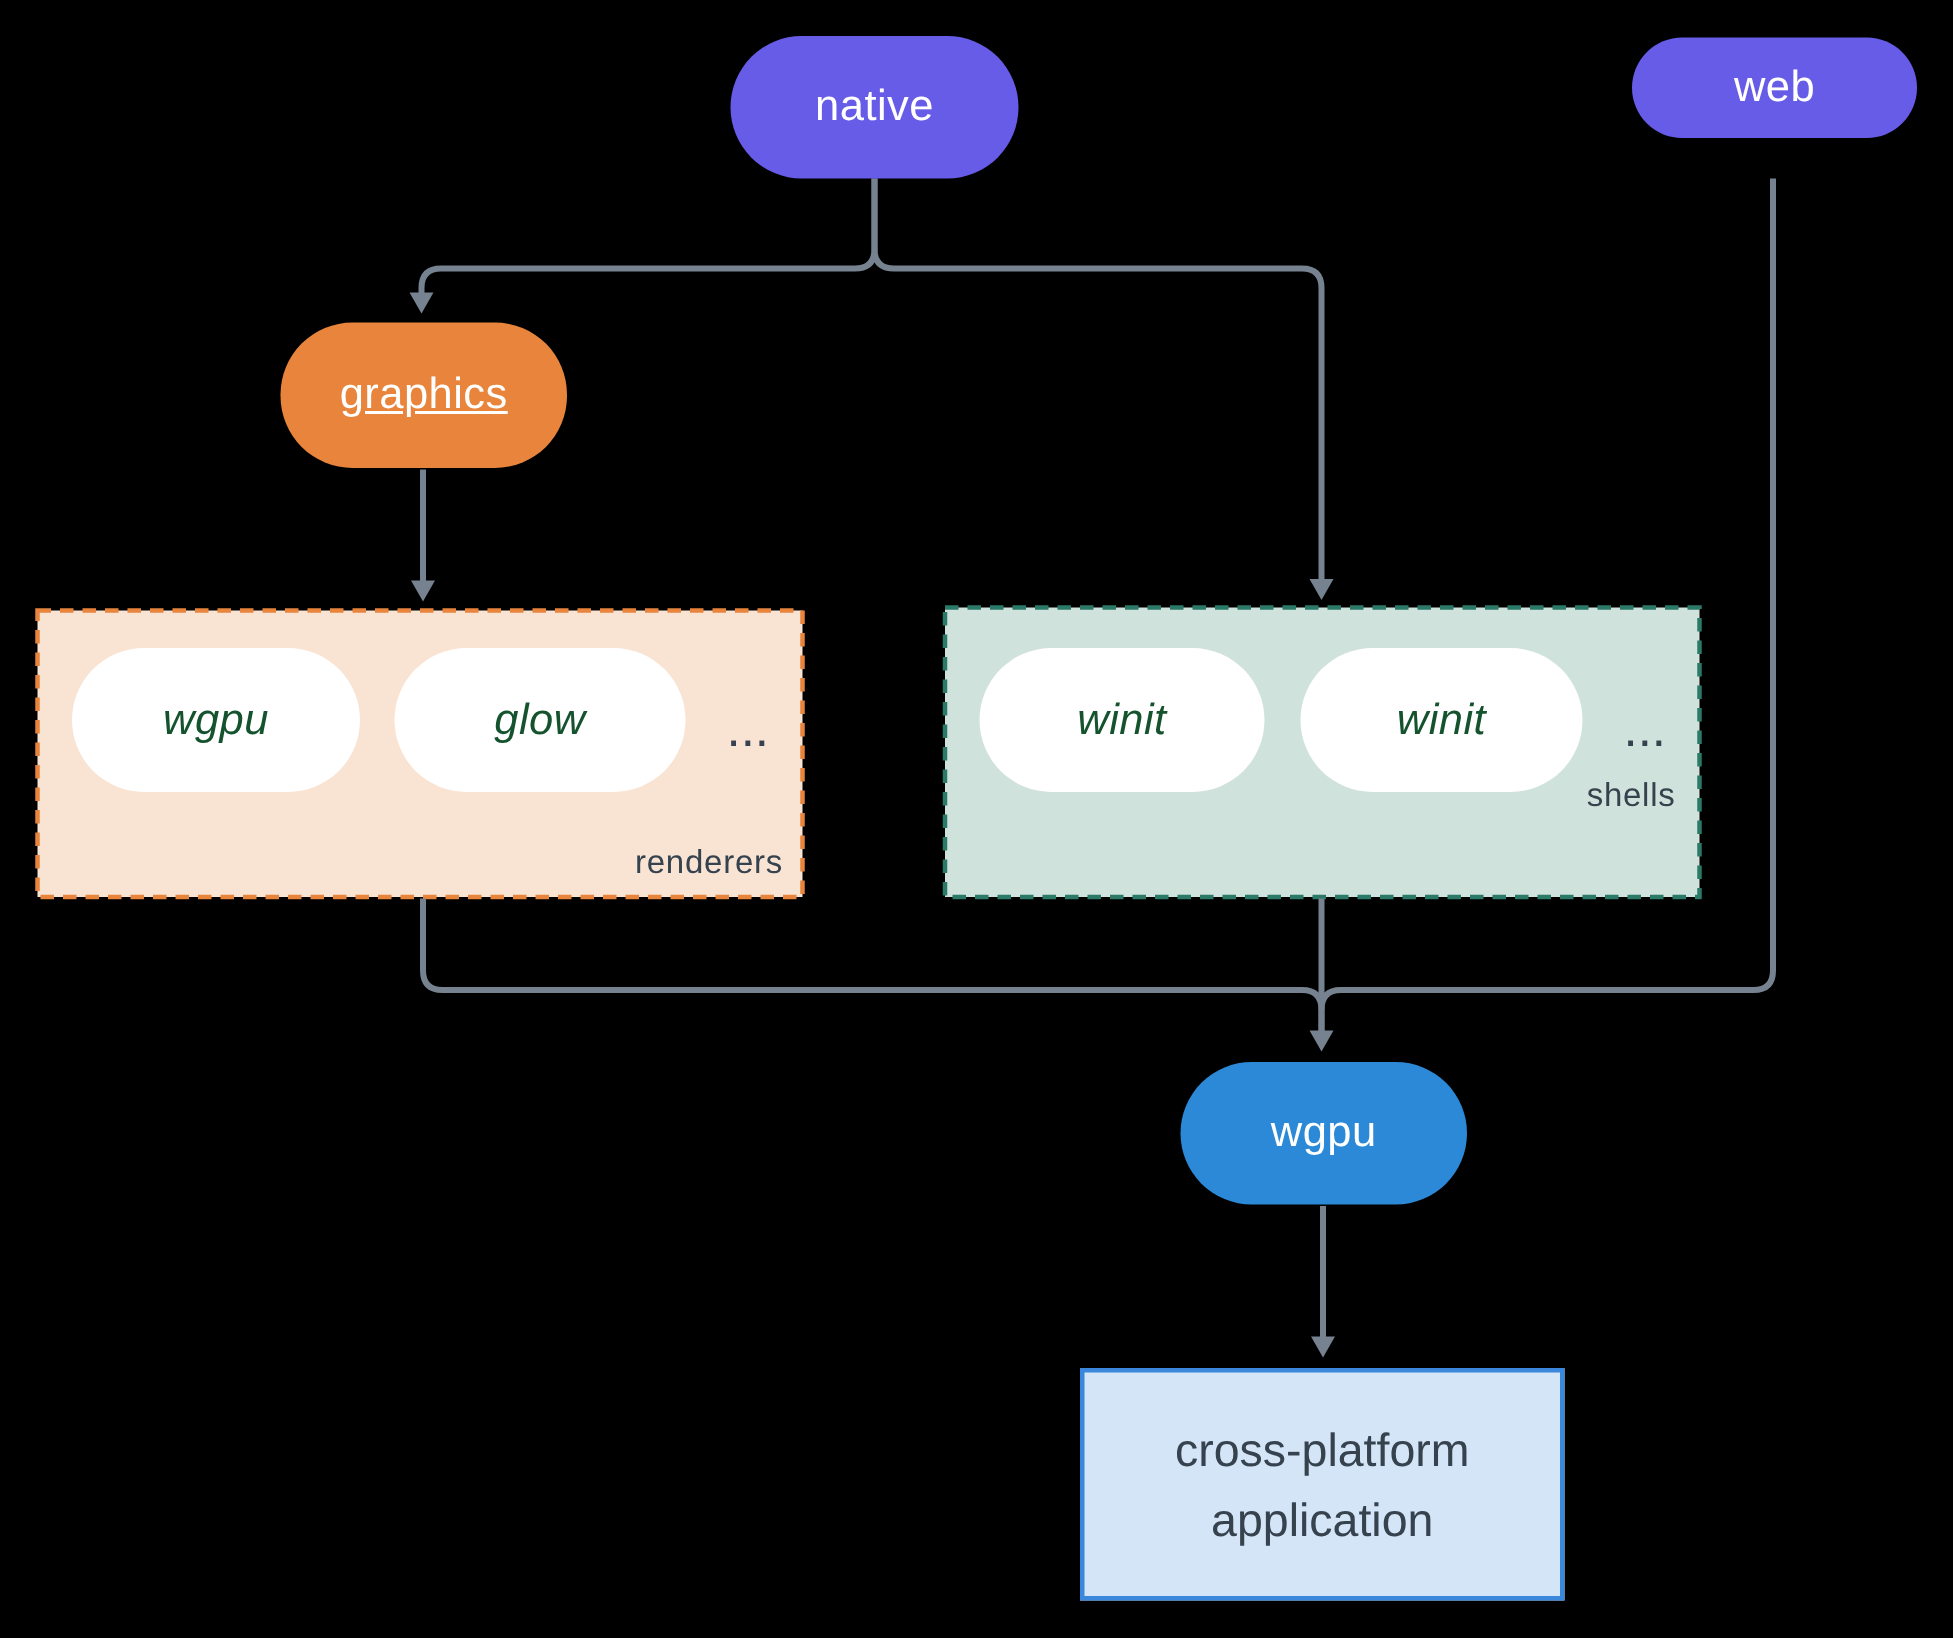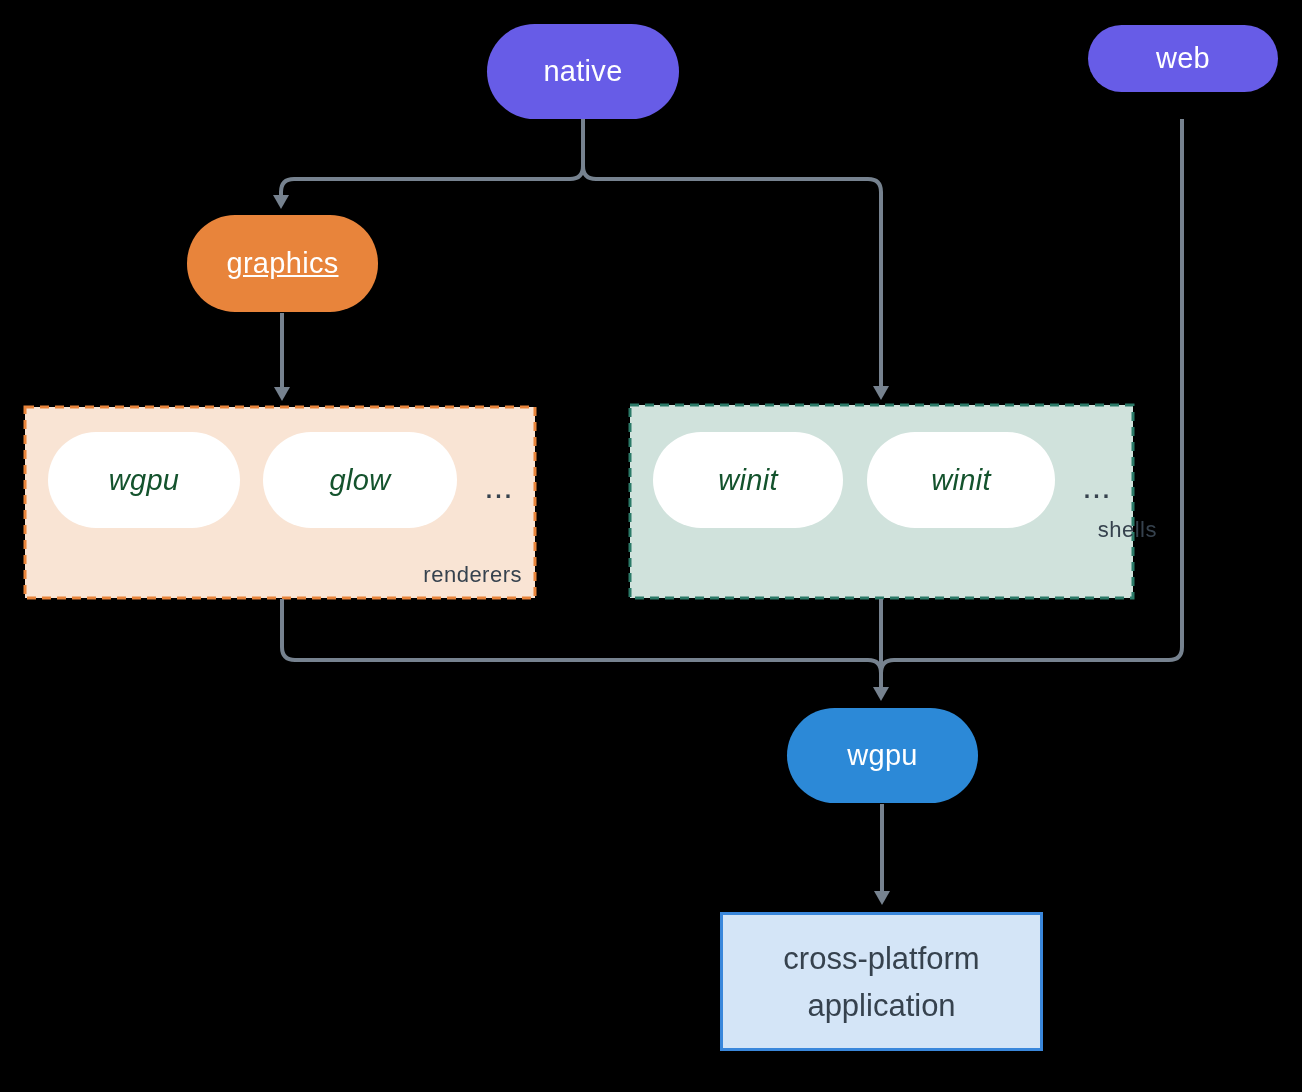--- a/index.html
+++ b/index.html
@@ -51,21 +51,21 @@
     justify-content: center;
     color: #36424E;
     font-size: 34px;
     padding-top: 6px;
   }
   .app-box {
     position: absolute;
     left: 720px;
     top: 912px;
     width: 323px;
-    height: 139px;
+    height: 155px;
     box-sizing: border-box;
     background: #D4E5F7;
     border: 3px solid #3A87DB;
     display: flex;
     flex-direction: column;
     align-items: center;
     justify-content: center;
     color: #36424E;
     font-size: 31px;
     line-height: 47px;
@@ -117,21 +117,21 @@
     <div class="pill white" style="left:23px; top:25px; width:192px; height:96px;">
       <span>wgpu</span>
     </div>
     <div class="pill white" style="left:238px; top:25px; width:194px; height:96px;">
       <span>glow</span>
     </div>
     <div class="ellipsis" style="left:437px; top:25px; width:73px; height:96px;">...</div>
     <div class="group-label" style="right:13px; bottom:10px;">renderers</div>
   </div>
 
-  <div class="group" style="left:630px; top:405px; width:503px; height:164px;padding-left:40px;">
+  <div class="group" style="left:630px; top:405px; width:503px; height:164px;">
     <div class="pill white" style="left:23px; top:27px; width:190px; height:96px;">
       <span>winit</span>
     </div>
     <div class="pill white" style="left:237px; top:27px; width:188px; height:96px;">
       <span>winit</span>
     </div>
     <div class="ellipsis" style="left:430px; top:27px; width:73px; height:96px;">...</div>
     <div class="group-label" style="right:16px; bottom:26px;">shells</div>
   </div>
 

